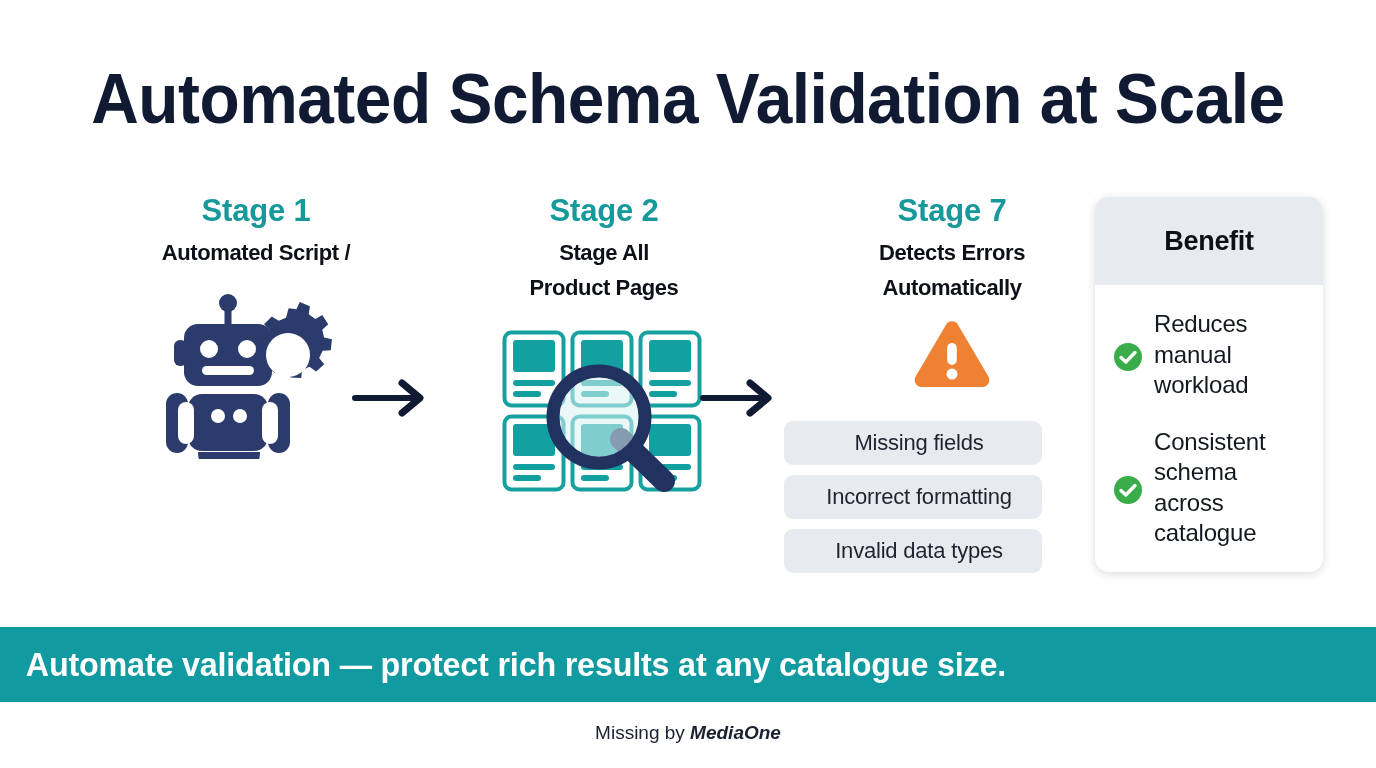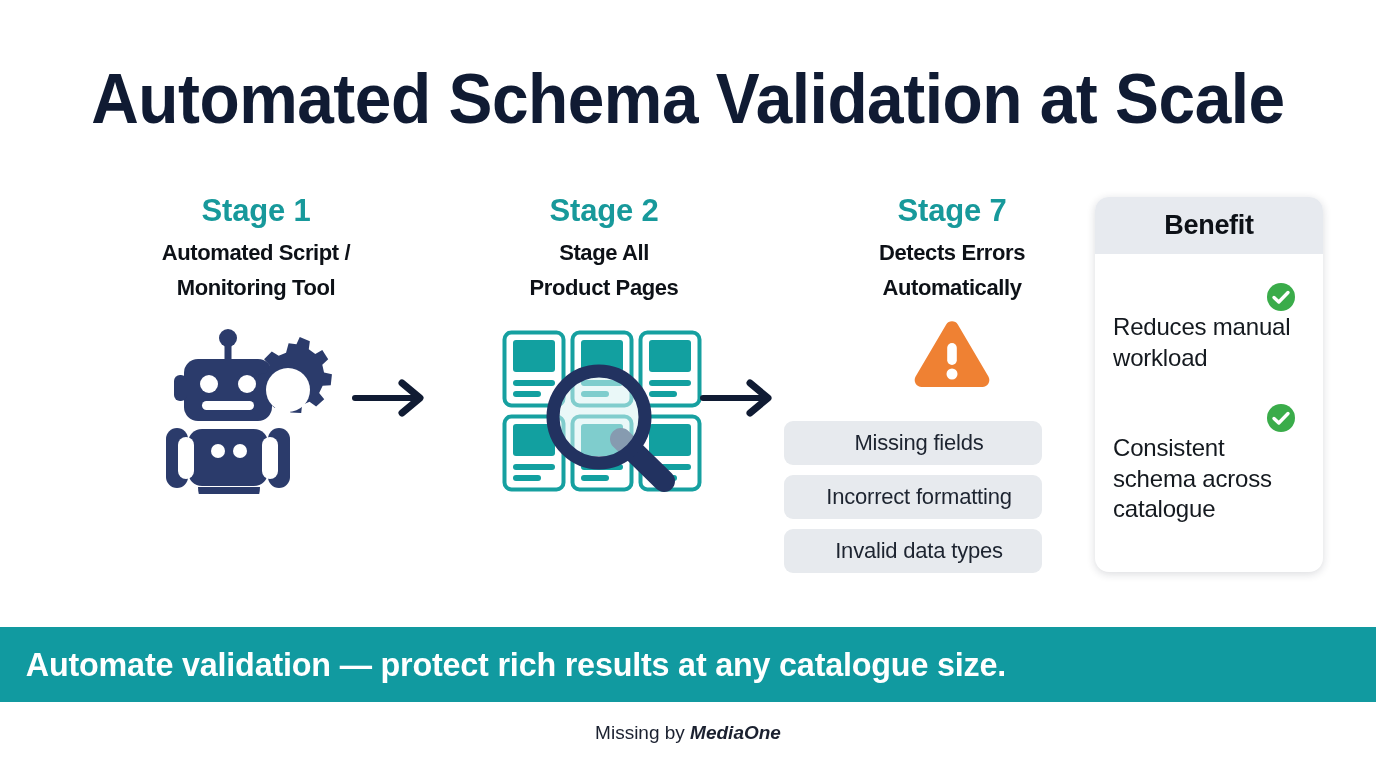--- a/index.html
+++ b/index.html
@@ -111,38 +111,37 @@
     top: 197px;
     left: 1095px;
     width: 228px;
     height: 375px;
     border-radius: 14px;
     background: #ffffff;
     box-shadow: 0 2px 9px rgba(22, 30, 50, 0.16);
     overflow: hidden;
   }
   .benefit-header {
-    height: 57px;
+    height: 88px;
     background: #e7eaef;
     display: flex;
     align-items: center;
     justify-content: center;
     font-size: 27px;
     font-weight: 700;
     color: #0d1117;
     letter-spacing: -0.3px;
   }
   .benefit-body {
     padding: 24px 16px 0 18px;
   }
   .benefit-item {
     display: flex;
-    align-items: flex-end;
+    align-items: center;
     margin-bottom: 26px;
-    flex-direction: column;
   }
   .benefit-check {
     flex: 0 0 auto;
     width: 30px;
     height: 30px;
     margin-right: 11px;
     margin-top: 4px;
   }
   .benefit-text {
     font-size: 24px;
@@ -188,21 +187,20 @@
 <body>
 
 <div class="page-title">Automated Schema Validation at Scale</div>
 
 <div class="stages">
 
   <div class="stage stage-1">
     <div class="stage-label">Stage 1</div>
     <div class="stage-title">
       <div>Automated Script /</div>
-      <div>Monitoring Tool</div>
     </div>
     <div class="stage-art">
 
       <svg width="180" height="165" viewBox="0 0 180 165">
         <g fill="#2b3b6b">
 
           <circle cx="62" cy="9" r="9"></circle>
           <rect x="58.5" y="12" width="7" height="22"></rect>
 
           <rect x="18" y="30" width="88" height="62" rx="14"></rect>

